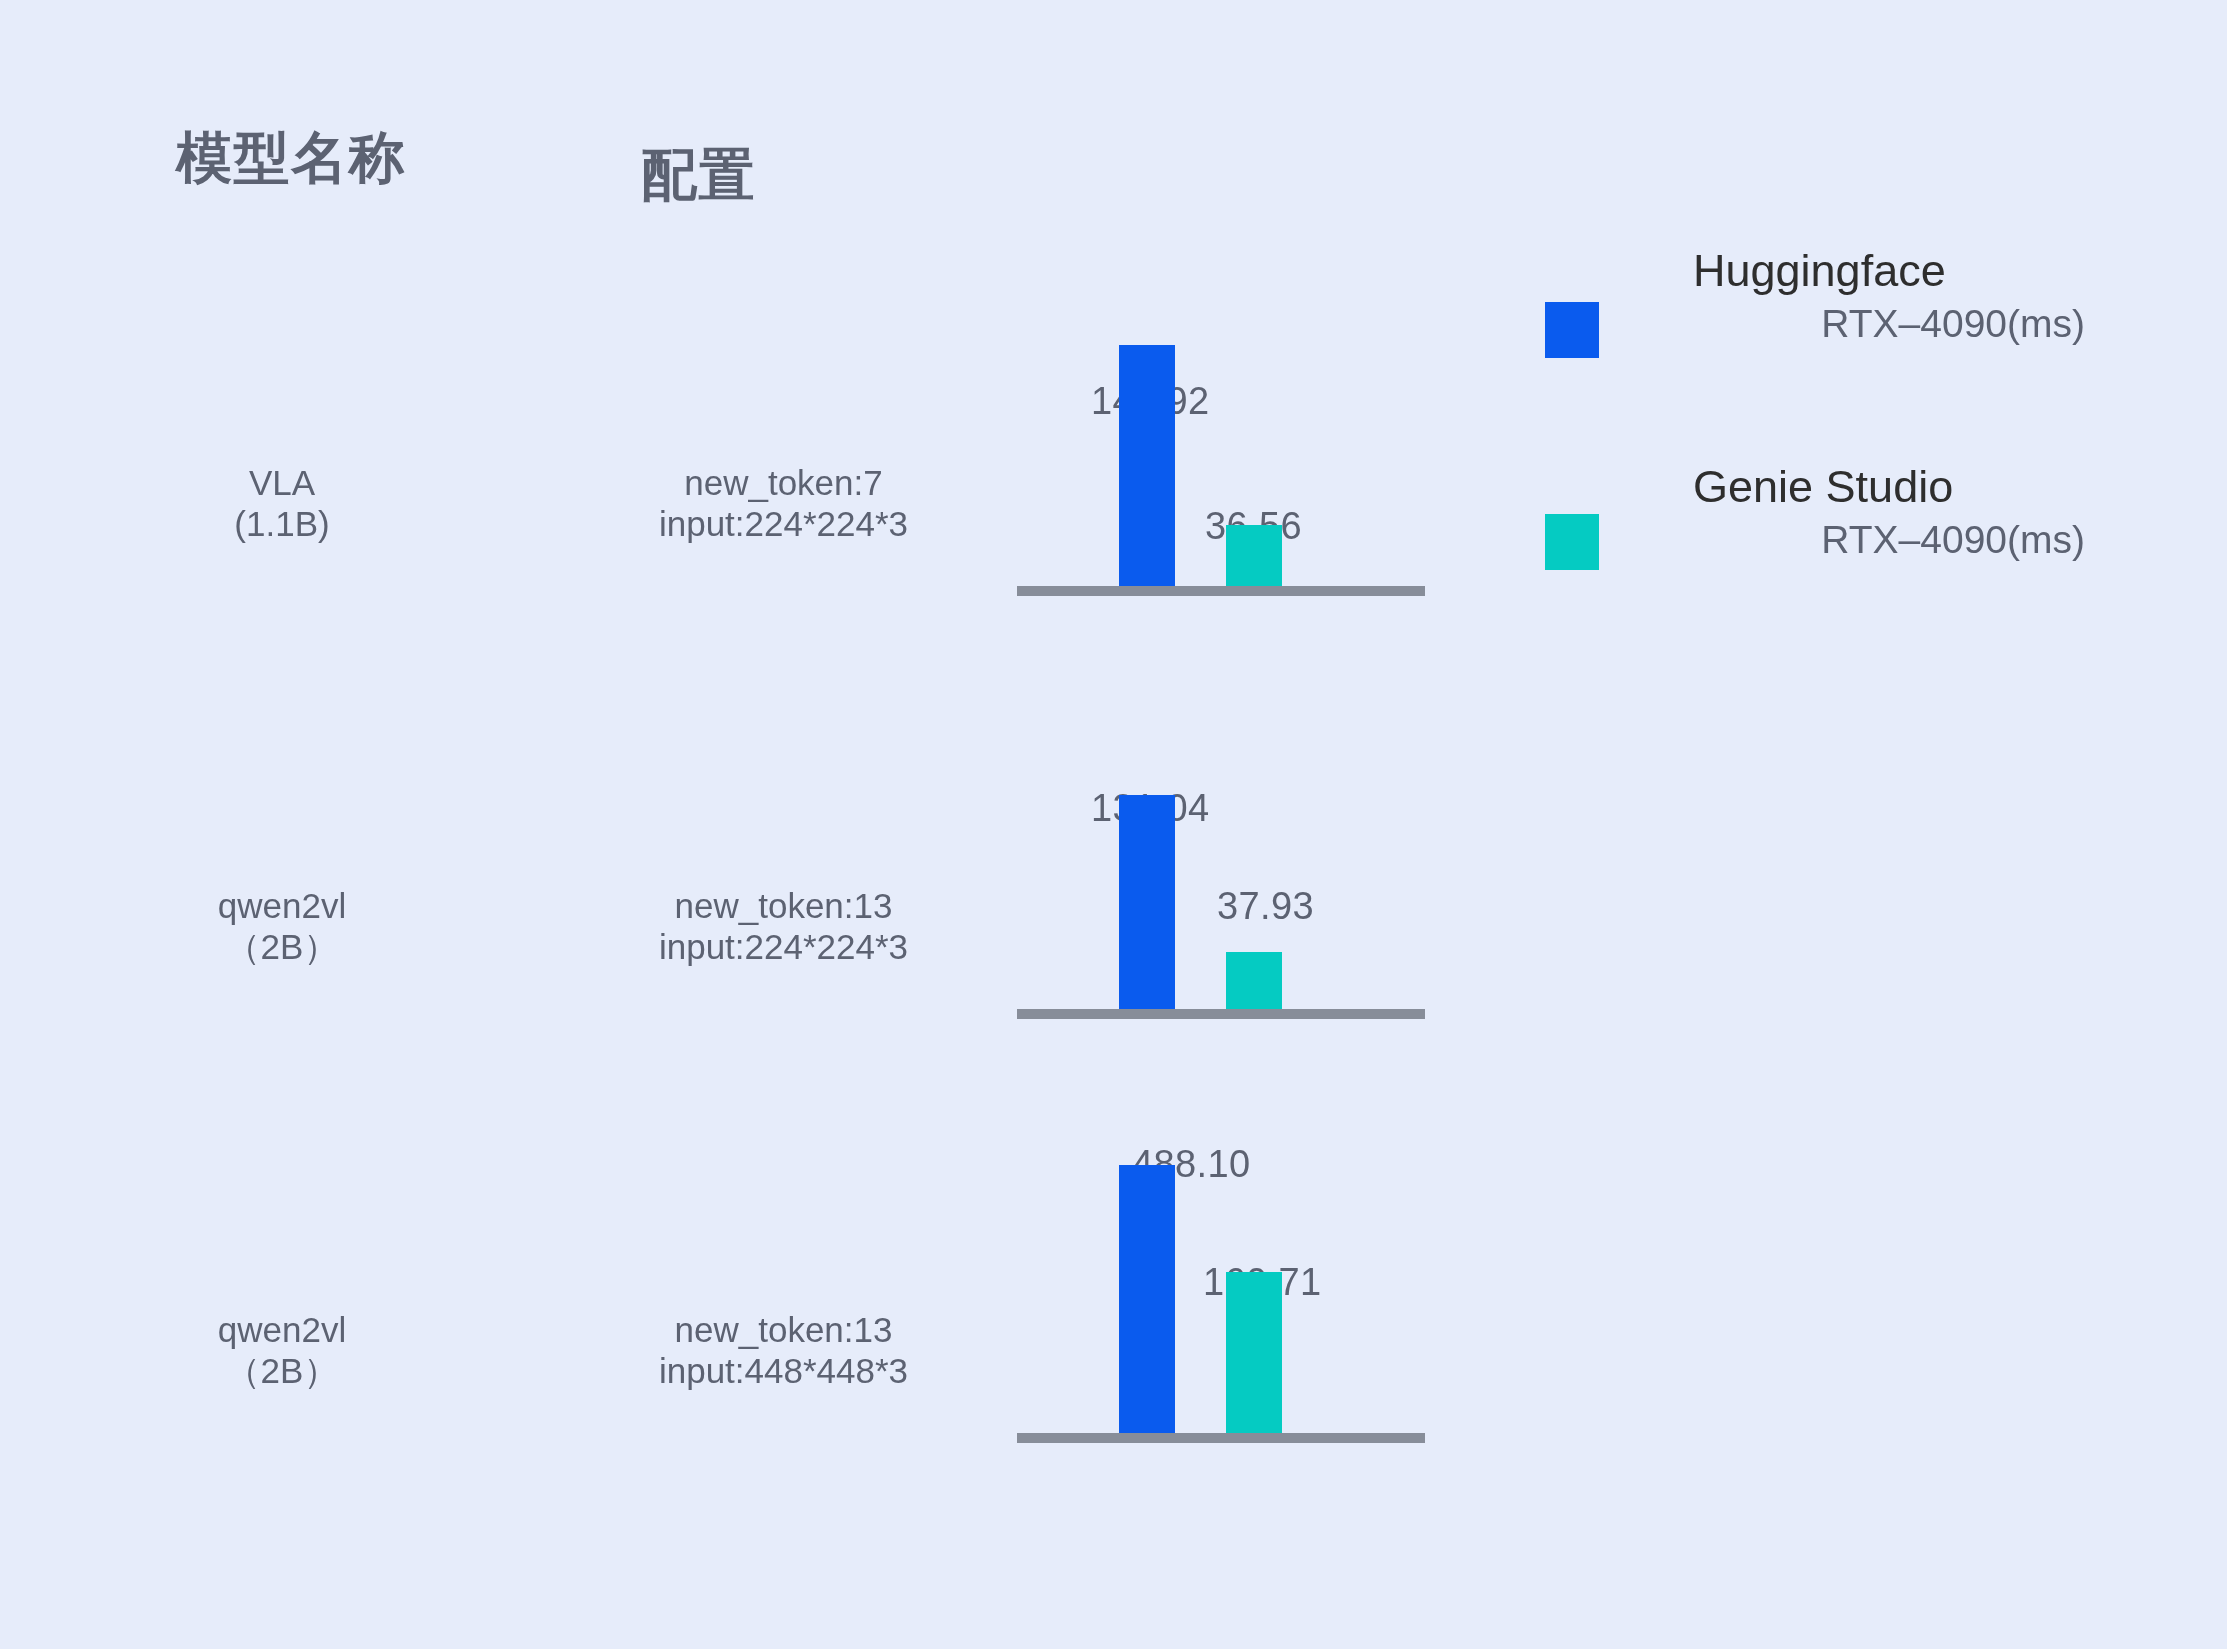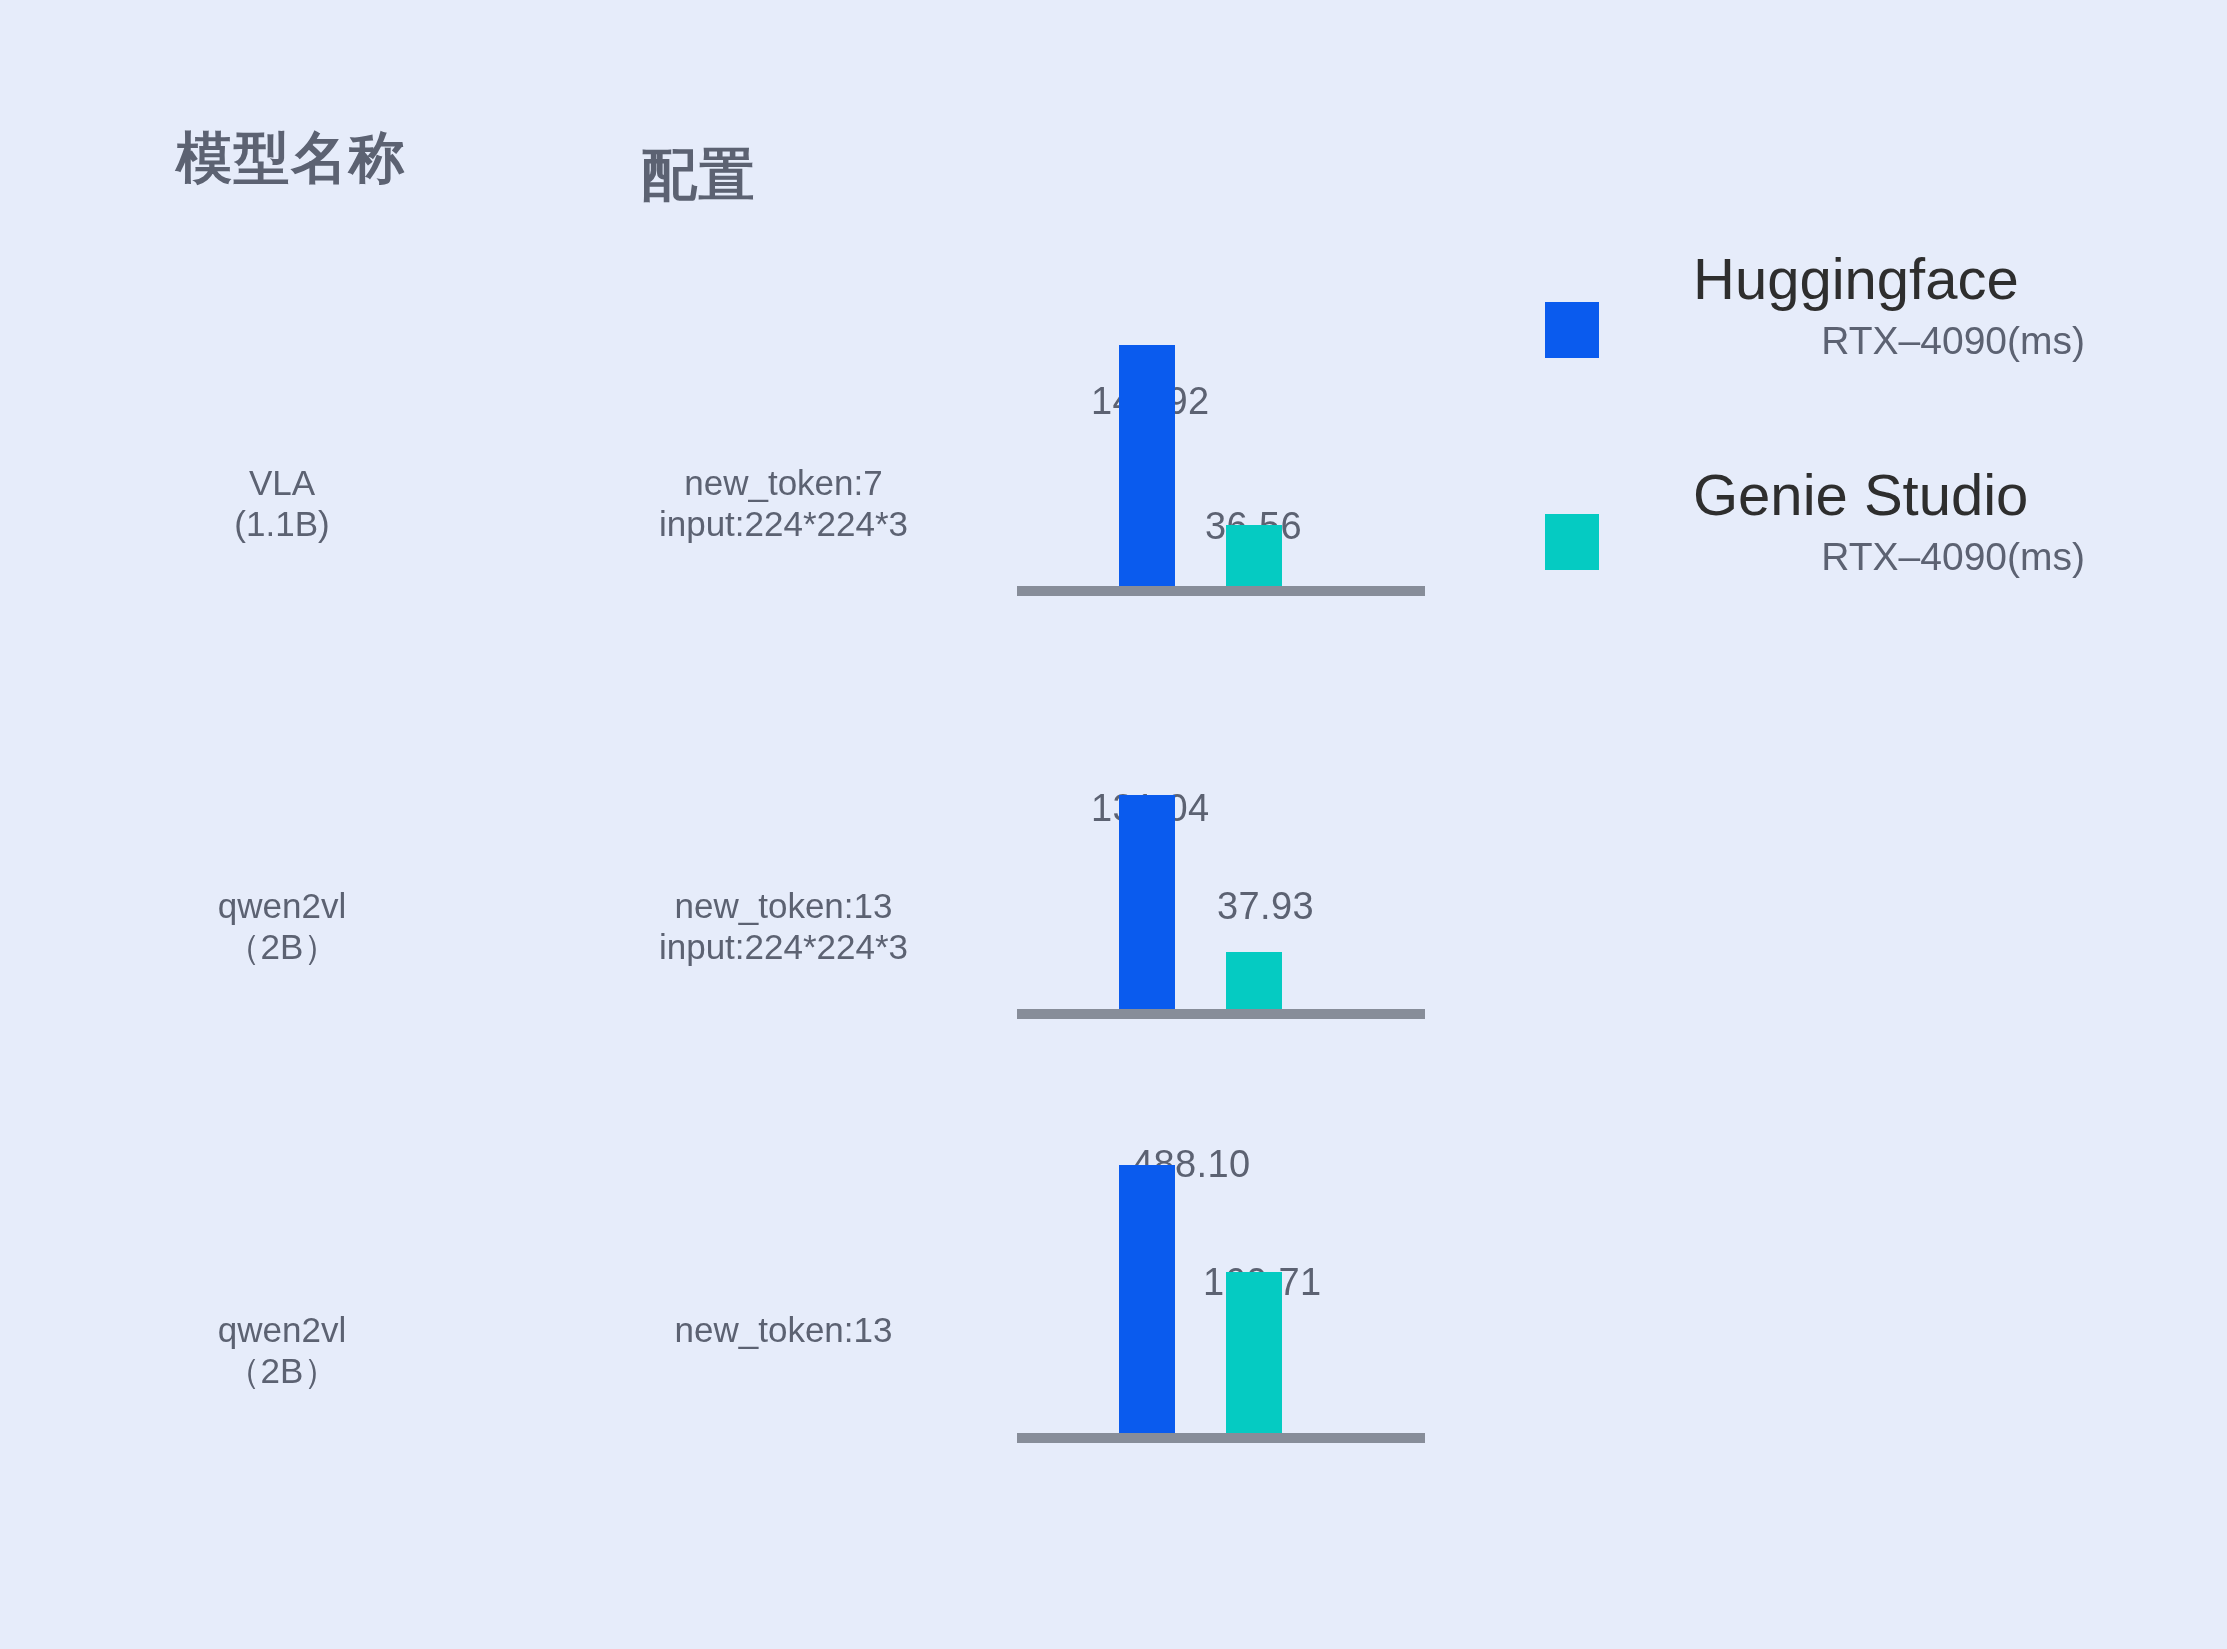--- a/index.html
+++ b/index.html
@@ -137,21 +137,21 @@
   .legend-item.item-1 .legend-swatch { top: 55px; background: #05cbc2; }
 
   .legend-text {
     position: absolute;
     left: 157px;
     top: 0;
     width: 392px;
   }
   .legend-title {
     display: block;
-    font-size: 58px;
+    font-size: 45px;
     color: #2e2e2e;
     line-height: 1.25;
     white-space: nowrap;
   }
   .legend-sub {
     display: block;
     font-size: 39px;
     color: #5c6272;
     line-height: 1.3;
     white-space: nowrap;
@@ -206,20 +206,21 @@
     </div>
   </div>
 
   <div class="row row-2">
     <div class="label-model">
       <span>qwen2vl</span>
       <span class="label-line2">（2B）</span>
     </div>
     <div class="label-config">
       <span>new_token:13</span>
+      <span class="label-line2">input:448*448*3</span>
     </div>
 
     <div class="plot">
       <div class="bar-value" style="left:71px; top:61px;margin-left:44px;">488.10</div>
       <div class="bar-value" style="left:186px; top:179px;">160.71</div>
       <div class="bar blue overhang" style="height:278px;"></div>
       <div class="bar teal" style="height:161px;"></div>
       <div class="baseline"></div>
     </div>
   </div>

